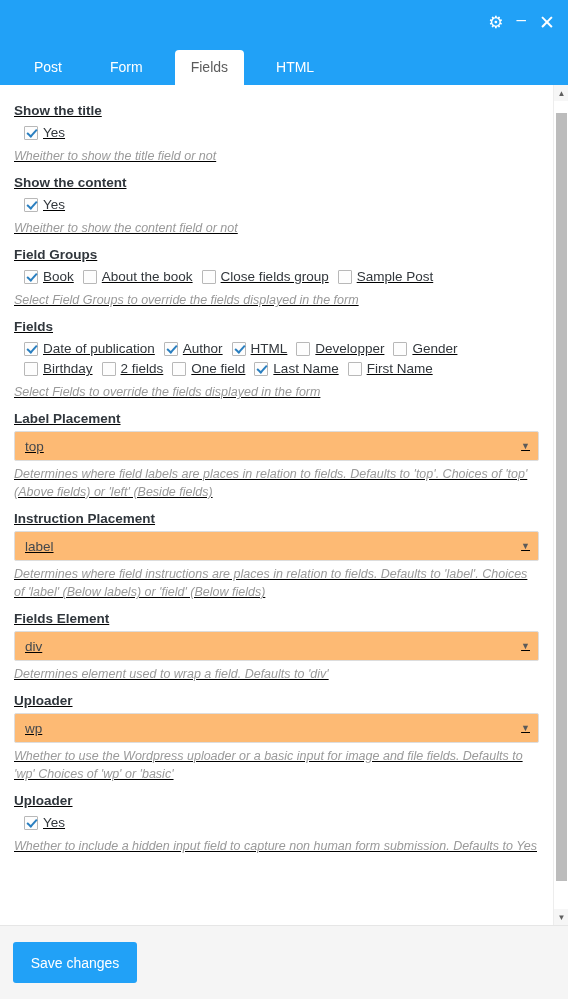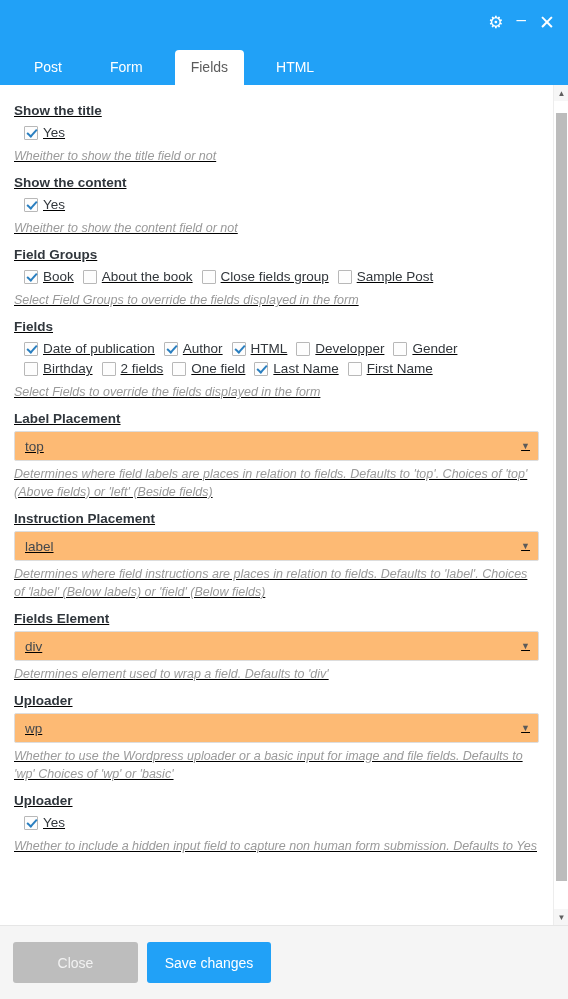--- a/index.html
+++ b/index.html
@@ -425,17 +425,16 @@
     <div class="scrollbar">
       <div class="sb-btn">▲</div>
       <div class="sb-track">
         <div class="sb-thumb"></div>
       </div>
       <div class="sb-btn bottom">▼</div>
     </div>
   </div>
 
   <div class="footer">
-    <button class="btn btn-close">Close</button>
     <button class="btn btn-save">Save changes</button>
   </div>
 
 </div>
 
 </body></html>

